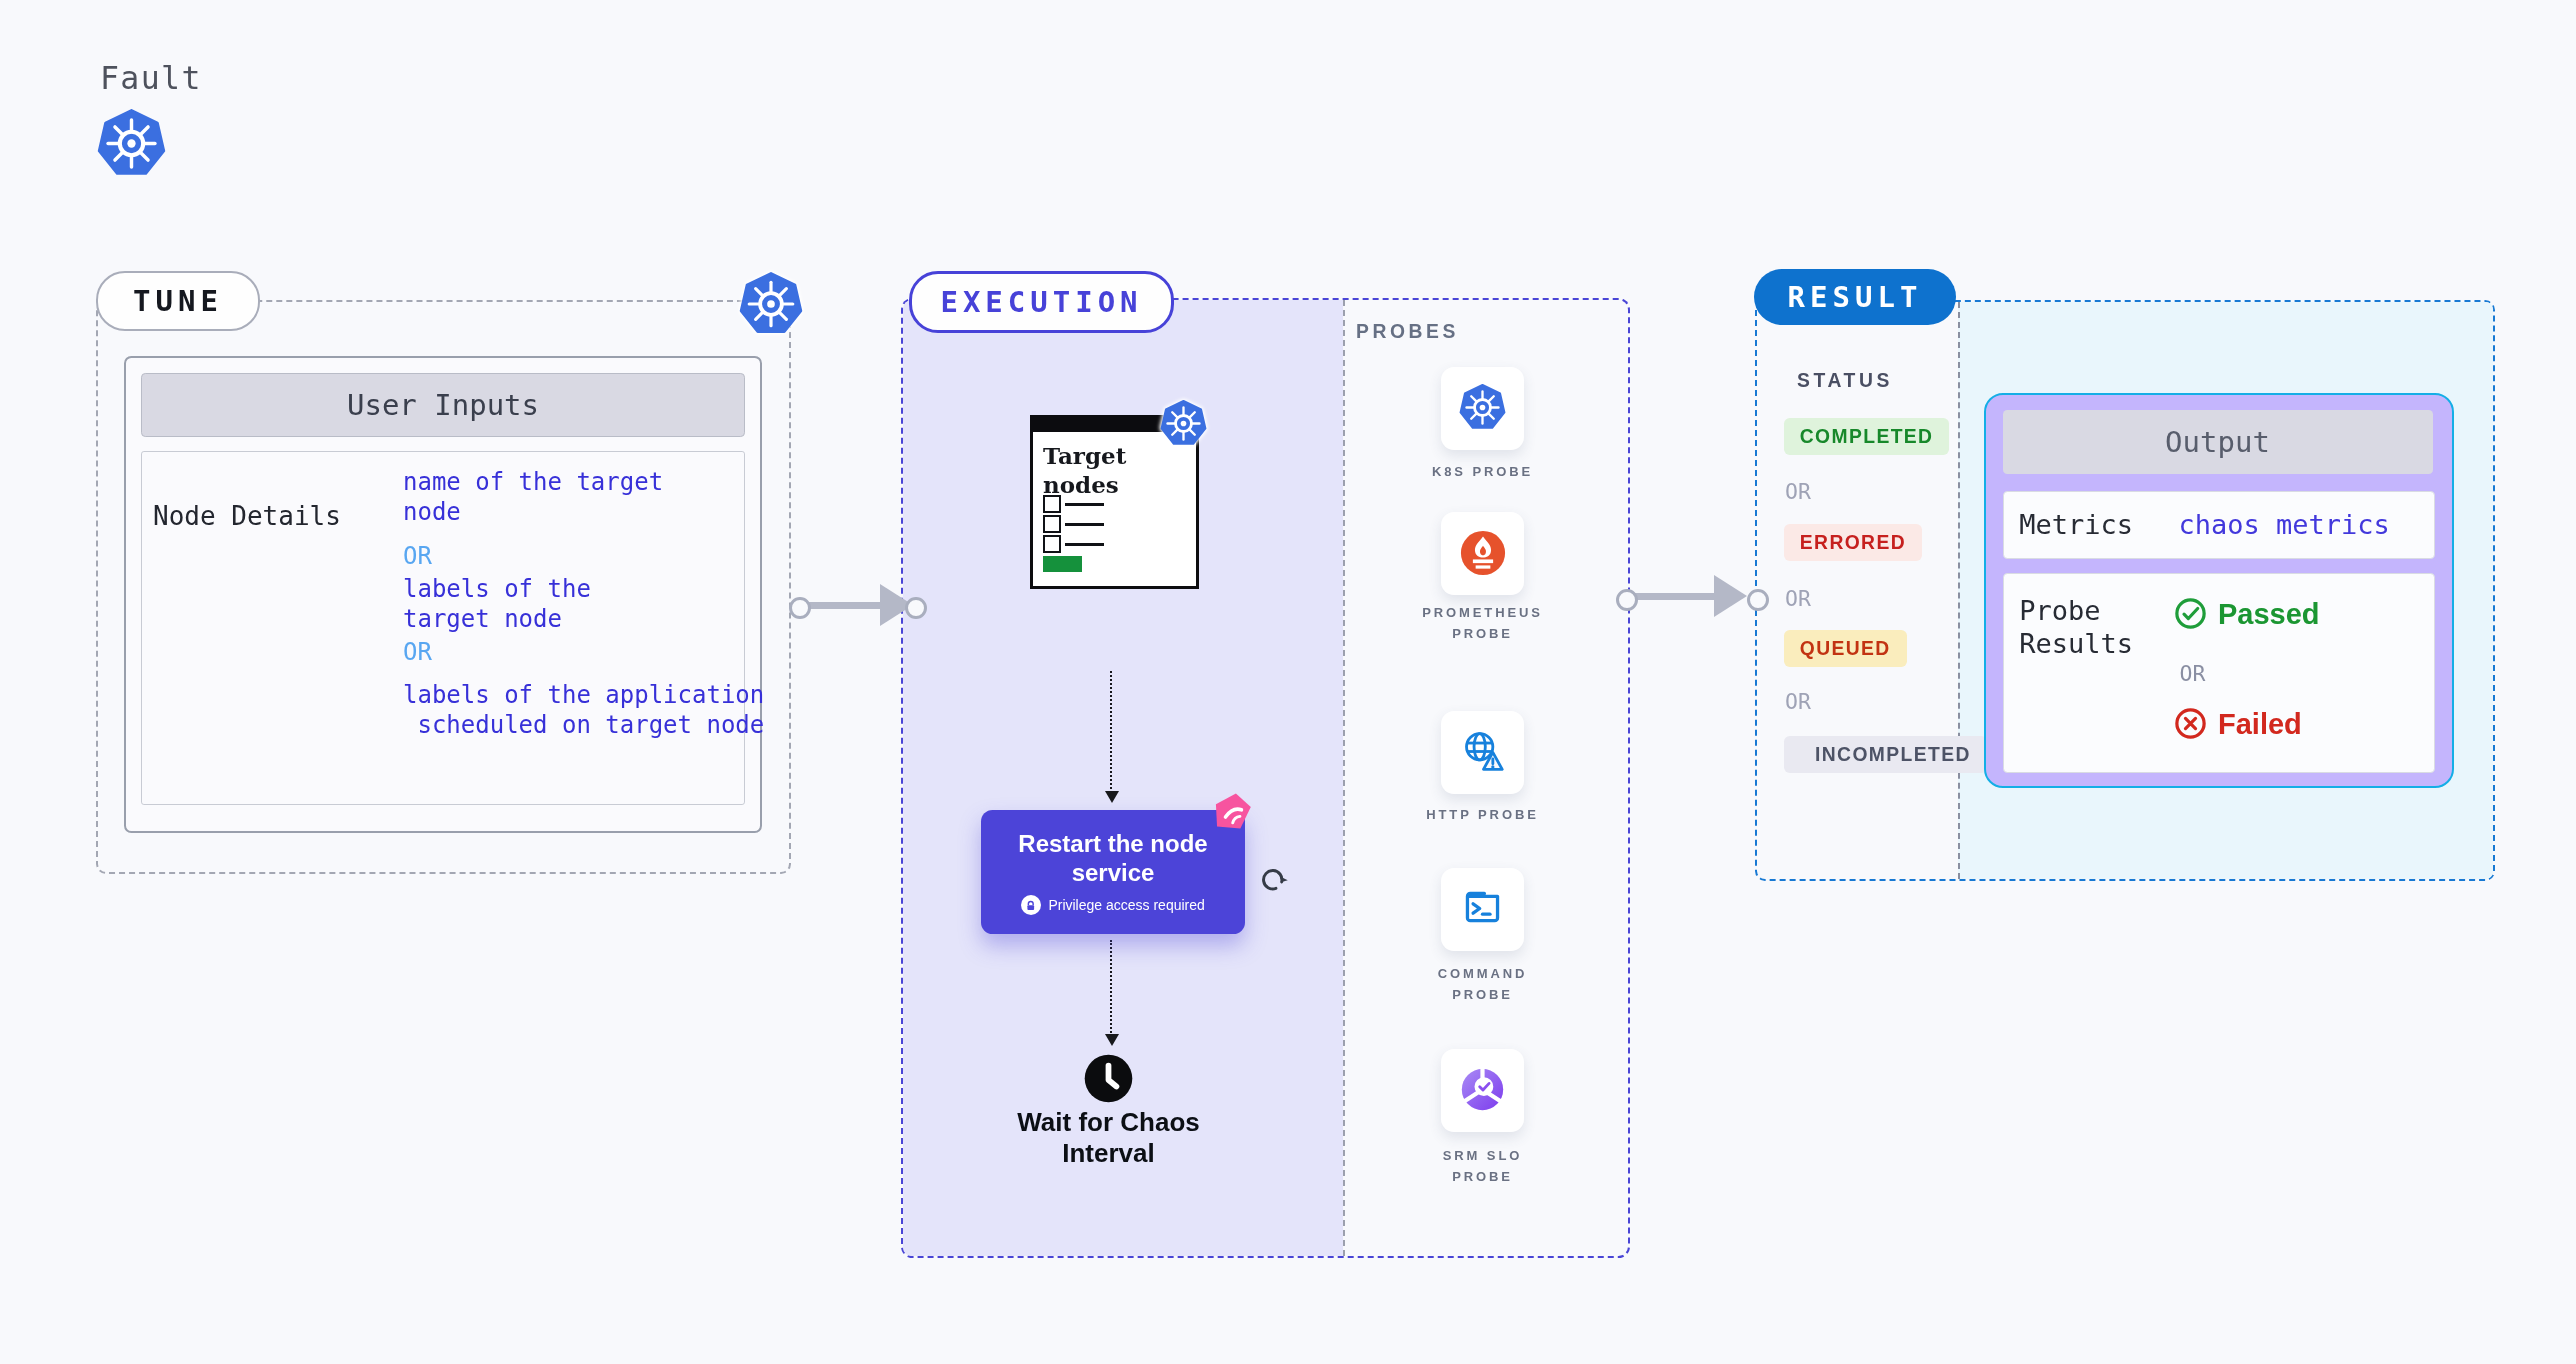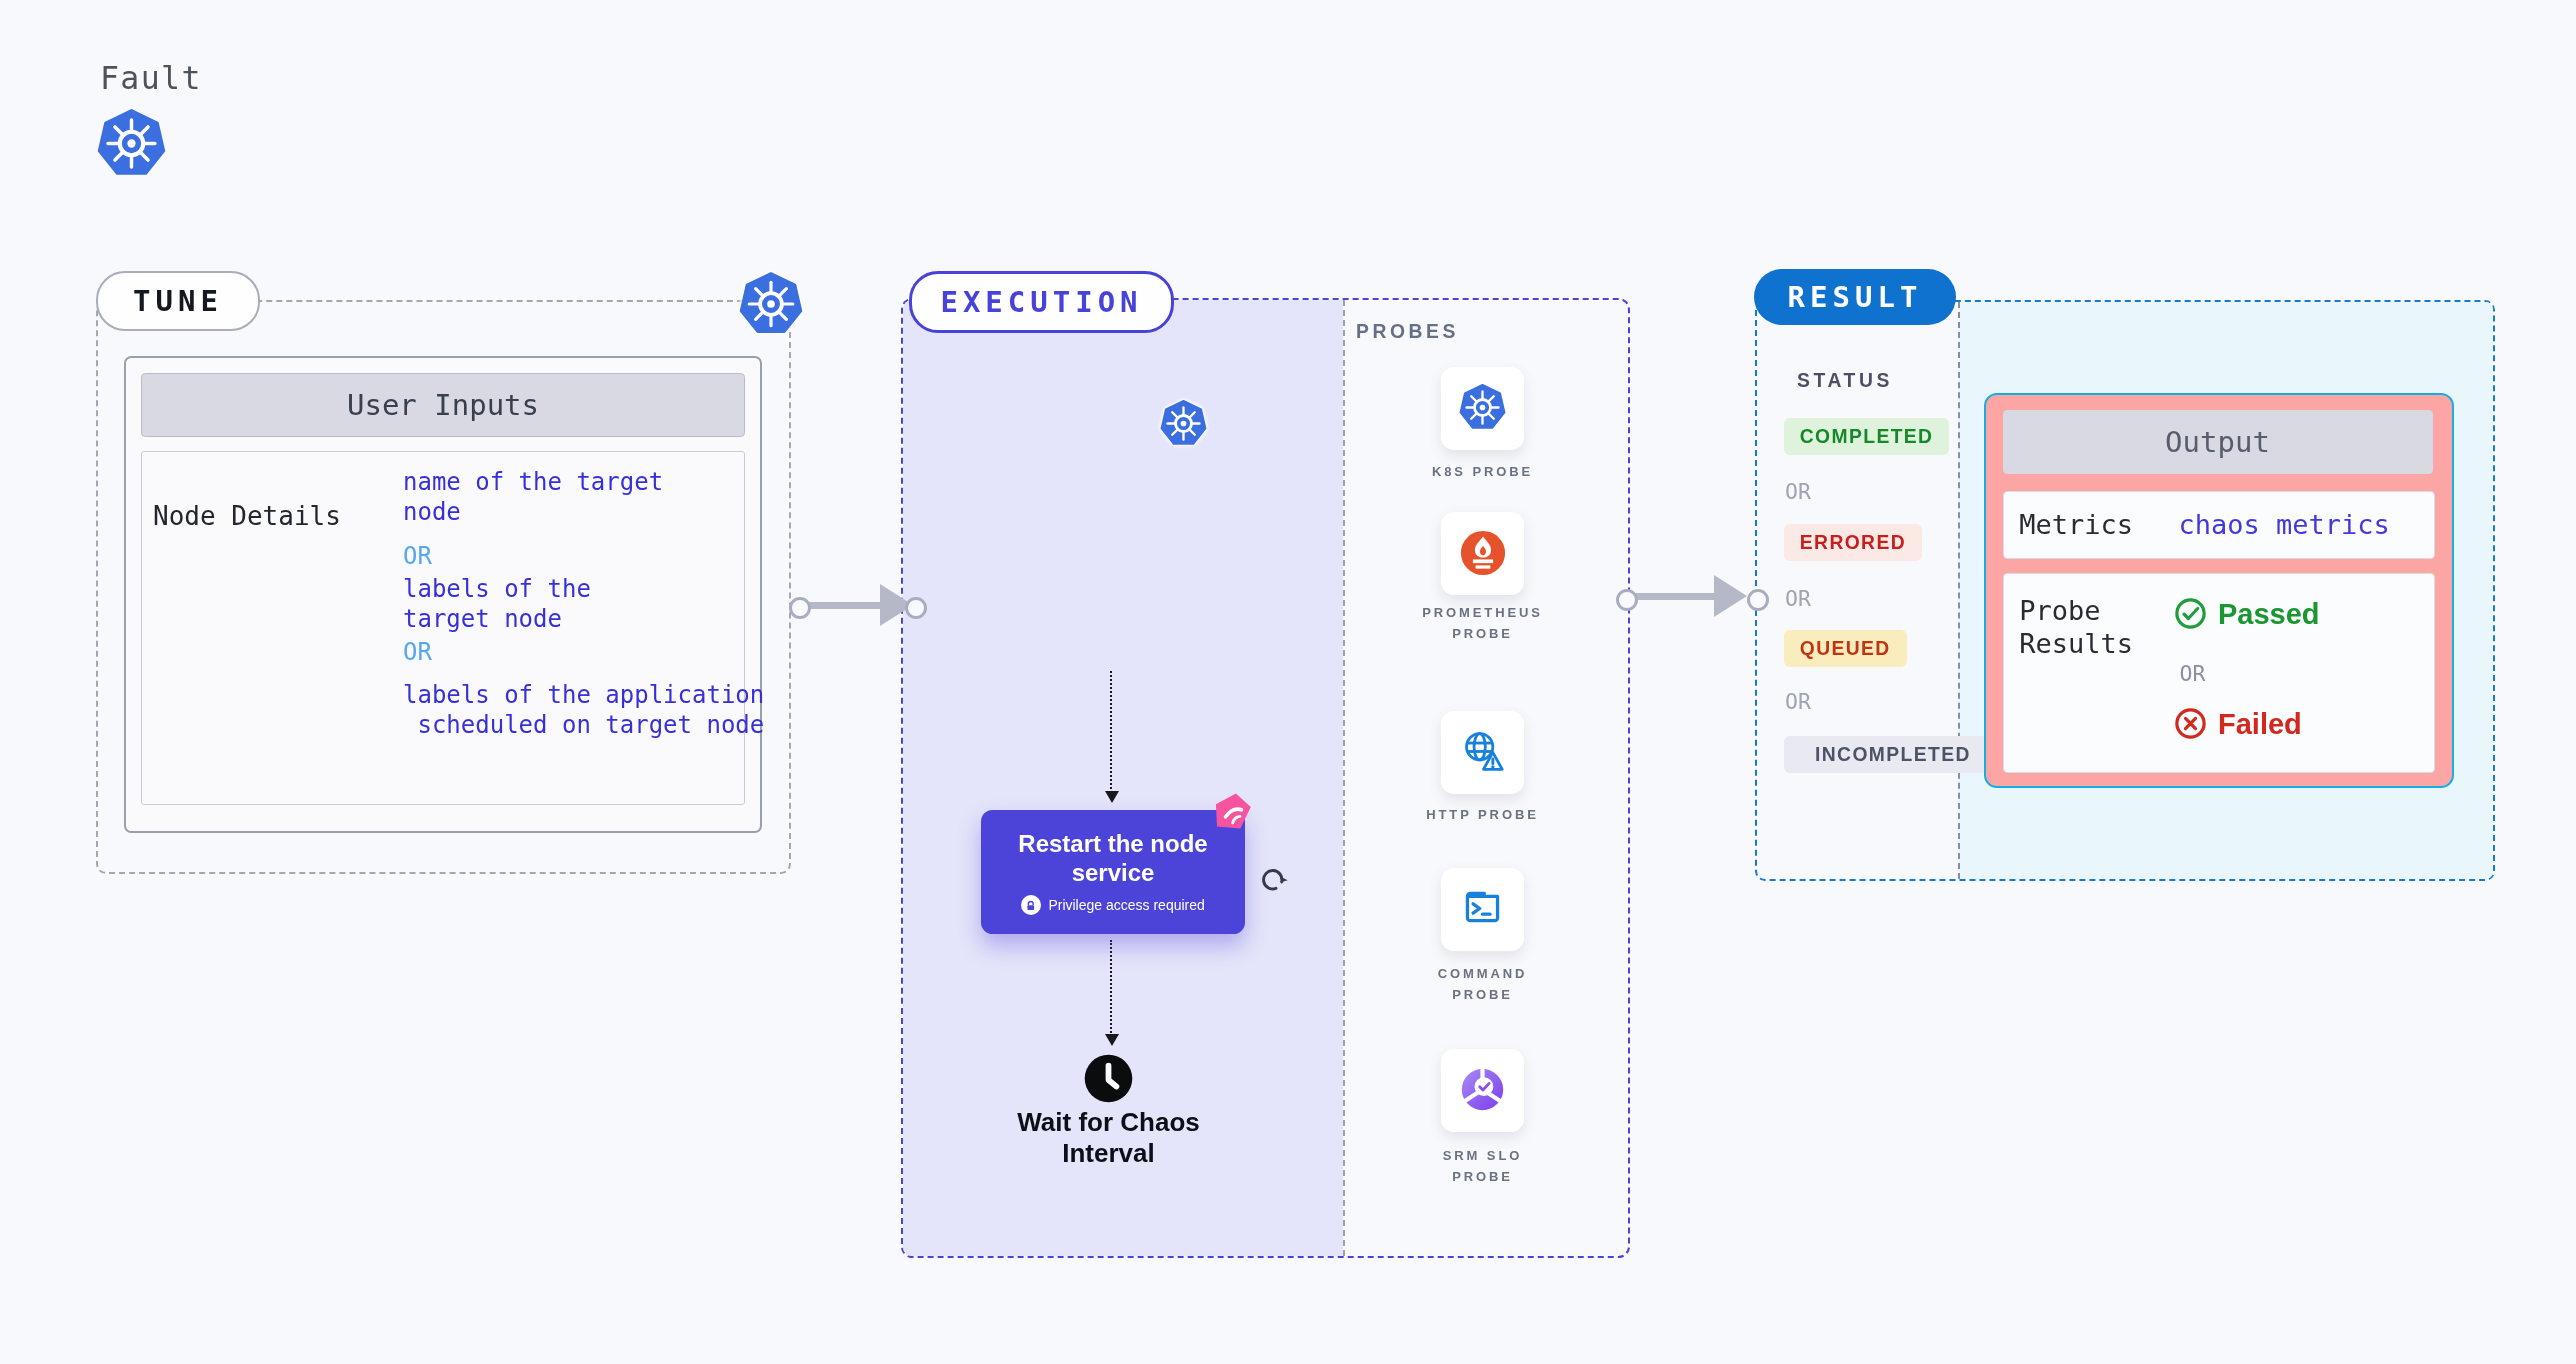--- a/index.html
+++ b/index.html
@@ -73,22 +73,22 @@
   .result-sep{position:absolute;left:201px;top:0;bottom:0;width:0;border-left:2.1px dashed #8A8FA0;}
   .status-header{left:1797px;top:370px;color:#4A4F63;}
   .status-badge{left:1784px;height:37px;border-radius:5.7px;display:inline-flex;align-items:center;
                 padding:0 15.8px;font-weight:bold;font-size:19.3px;letter-spacing:1.4px;z-index:3;}
   .st-completed{top:418px;background:#DFF3DC;color:#17882A;}
   .st-errored{top:524px;background:#FBE9E6;color:#C6201E;}
   .st-queued{top:630px;background:#FAEDBD;color:#C23312;}
   .st-incompleted{top:736px;background:#E9E9F1;color:#4D5366;padding-left:31px;}
   .or-text{font-family:"DejaVu Sans Mono",monospace;font-size:21.5px;color:#9FA3B6;z-index:3;}
   .or1{left:1785px;top:479px}.or2{left:1785px;top:586px}.or3{left:1785px;top:689px}
-  .output-box{left:1984px;top:393px;width:466px;height:391px;background:#fca5a5;border:2.9px solid #14AEE6;
-              border-radius:13px;z-index:3;}
+  .output-box{left:1984px;top:393px;width:466px;height:391px;background:#c4b5fd;border:2.9px solid #14AEE6;
+              border-radius:19px;z-index:3;}
   .ob-header{position:absolute;left:16.5px;top:15px;width:430px;height:64px;background:#D9D9E3;border-radius:4.3px;
              display:flex;align-items:center;justify-content:center;font-size:29px;color:#585D6C;}
   .ob-row{position:absolute;left:16.5px;width:430px;background:#FBFCFE;border:1.4px solid #D9DCE3;border-radius:4.3px;}
   .ob-metrics{top:96px;height:66px;}
   .ob-probe{top:178px;height:198px;}
   .ob-label{position:absolute;left:15.8px;font-size:27px;color:#272B34;line-height:33px;}
   .ob-value{position:absolute;left:175px;top:17px;font-size:27px;color:#4238DC;}
   .pr-row{position:absolute;display:flex;align-items:center;gap:11.5px;}
   .pr-passed{left:170px;top:23px;}
   .pr-failed{left:170px;top:133px;}
@@ -156,20 +156,34 @@
   <div class="abs arrow-line" style="left:804px;top:602px;width:79px"></div>
   <div class="abs arrow-head" style="left:880px;top:584px"></div>
   <div class="abs node-dot" style="left:905px;top:597px"></div>
 
   <div class="abs exec-box">
     <div class="exec-left"></div>
     <div class="exec-sep"></div>
   </div>
   <div class="abs phase-badge badge-exec">EXECUTION</div>
 
+  <div class="abs target-card">
+    <div class="tc-header"></div>
+    <div class="tc-title">
+      <div>Target</div>
+      <div>nodes</div>
+    </div>
+    <div class="tc-check" style="top:77px"></div>
+    <div class="tc-line" style="top:85px"></div>
+    <div class="tc-check" style="top:97px"></div>
+    <div class="tc-line" style="top:105px"></div>
+    <div class="tc-check" style="top:117px"></div>
+    <div class="tc-line" style="top:125px"></div>
+    <div class="tc-bar"></div>
+  </div>
   <span class="abs k8s-float" style="left:1160px;top:400px">
     <svg width="47" height="47" viewBox="0 0 100 100">
         <use href="#k8s-logo"></use>
       </svg>
   </span>
 
 
   <div class="abs dot-line" style="left:1110px;top:671px;height:122px"></div>
   <div class="abs dot-head" style="left:1105px;top:791px"></div>
 

